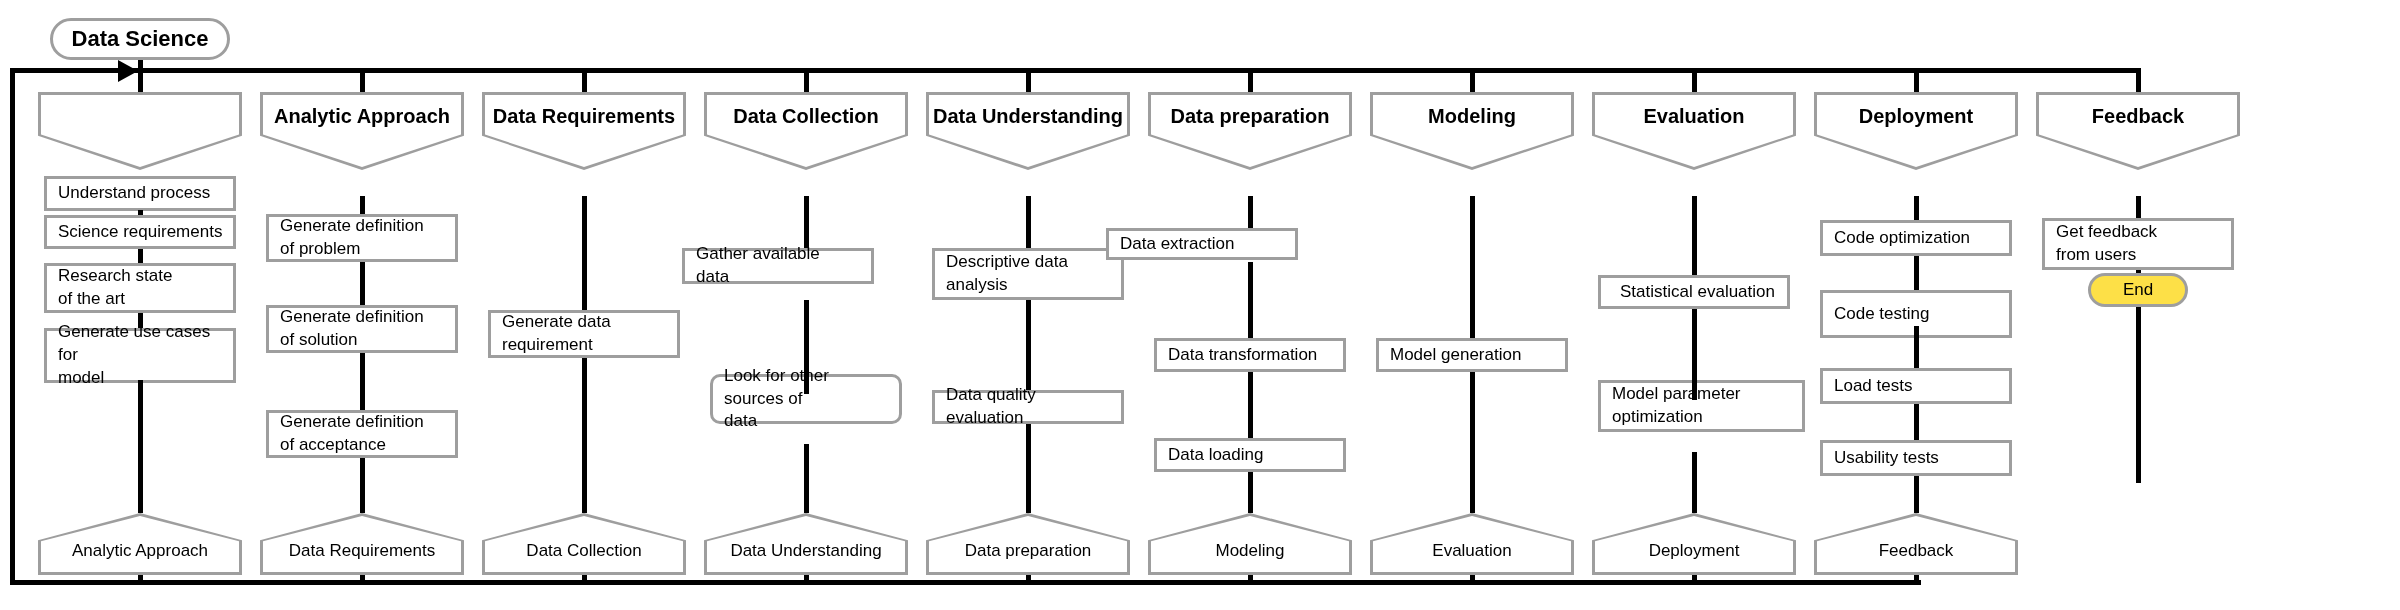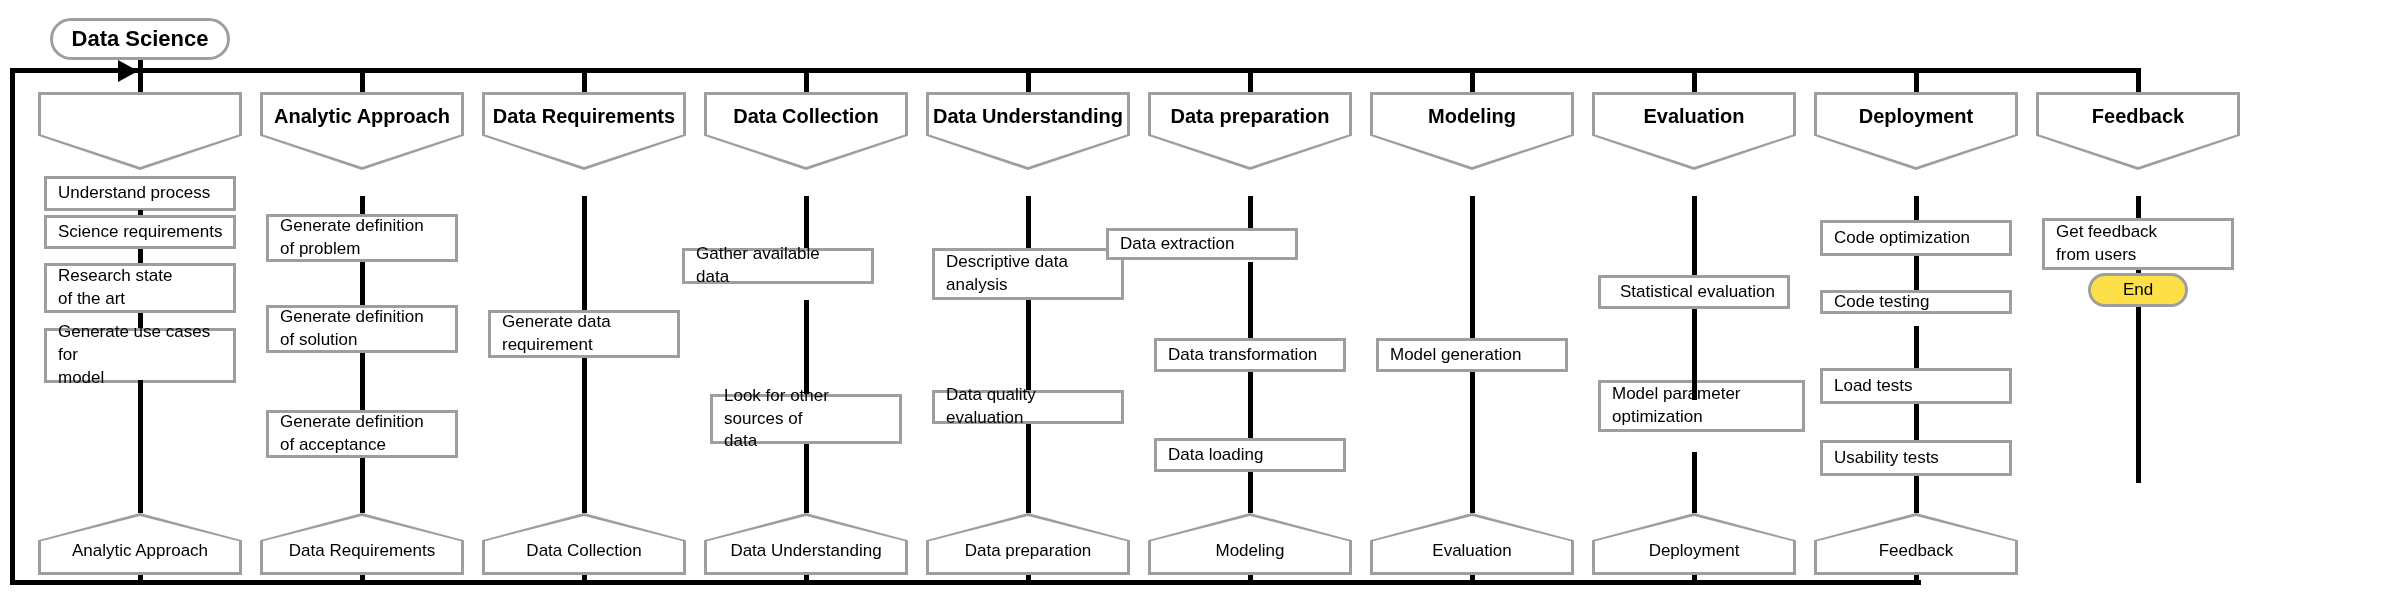--- a/index.html
+++ b/index.html
@@ -236,21 +236,21 @@
       <div class="conn" style="left: 582px; top: 575px; height: 10px;"></div>
       <div class="conn" style="left: 804px; top: 68px; height: 24px;"></div>
       <div class="phase-head" style="left: 704px; top: 92px; width: 204px; height: 78px;">
         <div class="inner"></div>
         <div class="label" style="white-space: pre-line;">Data Collection</div>
       </div>
       <div class="task-box" style="left: 682px; top: 248px; width: 192px; height: 36px;">
         <div class="txt">Gather available
 data</div>
       </div>
-      <div class="task-box" style="left: 710px; top: 394px; width: 192px; height: 50px;">
+      <div class="task-box" style="left: 710px; top: 374px; width: 192px; height: 50px; border-radius: 10px;">
         <div class="txt">Look for other sources of
 data</div>
       </div>
       <div class="conn" style="left: 804px; top: 196px; height: 52px;"></div>
       <div class="conn" style="left: 804px; top: 300px; height: 94px;"></div>
       <div class="conn" style="left: 804px; top: 444px; height: 69px;"></div>
       <div class="out-node" style="left: 704px; top: 513px; width: 204px; height: 62px;">
         <div class="inner"></div>
         <div class="label">Data Understanding</div>
       </div>
@@ -334,21 +334,21 @@
       </div>
       <div class="conn" style="left: 1692px; top: 575px; height: 10px;"></div>
       <div class="conn" style="left: 1914px; top: 68px; height: 24px;"></div>
       <div class="phase-head" style="left: 1814px; top: 92px; width: 204px; height: 78px;">
         <div class="inner"></div>
         <div class="label" style="white-space: pre-line;">Deployment</div>
       </div>
       <div class="task-box" style="left: 1820px; top: 220px; width: 192px; height: 36px;">
         <div class="txt">Code optimization</div>
       </div>
-      <div class="task-box" style="left: 1820px; top: 290px; width: 192px; height: 24px;">
+      <div class="task-box" style="left: 1820px; top: 290px; width: 192px; height: 48px;">
         <div class="txt">Code testing</div>
       </div>
       <div class="task-box" style="left: 1820px; top: 368px; width: 192px; height: 36px;">
         <div class="txt">Load tests</div>
       </div>
       <div class="task-box" style="left: 1820px; top: 440px; width: 192px; height: 36px;">
         <div class="txt">Usability tests</div>
       </div>
       <div class="conn" style="left: 1914px; top: 196px; height: 24px;"></div>
       <div class="conn" style="left: 1914px; top: 256px; height: 34px;"></div>

